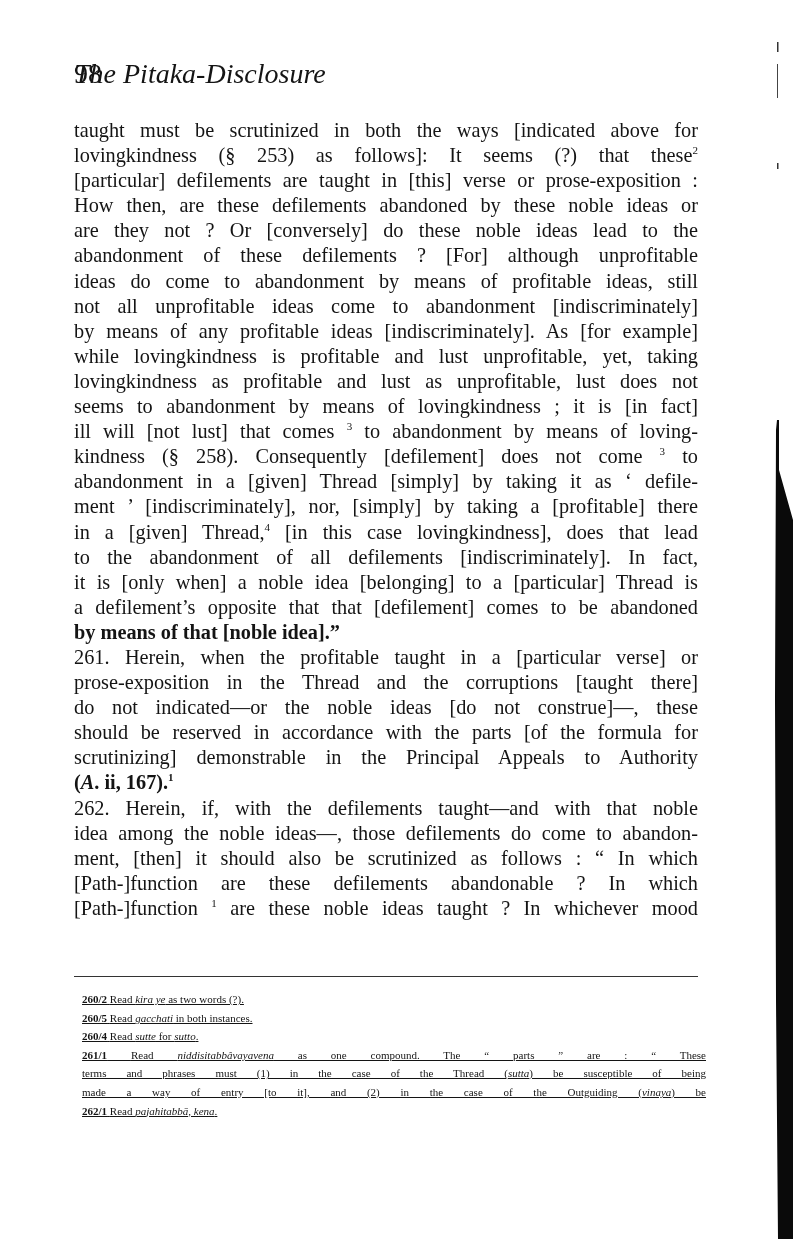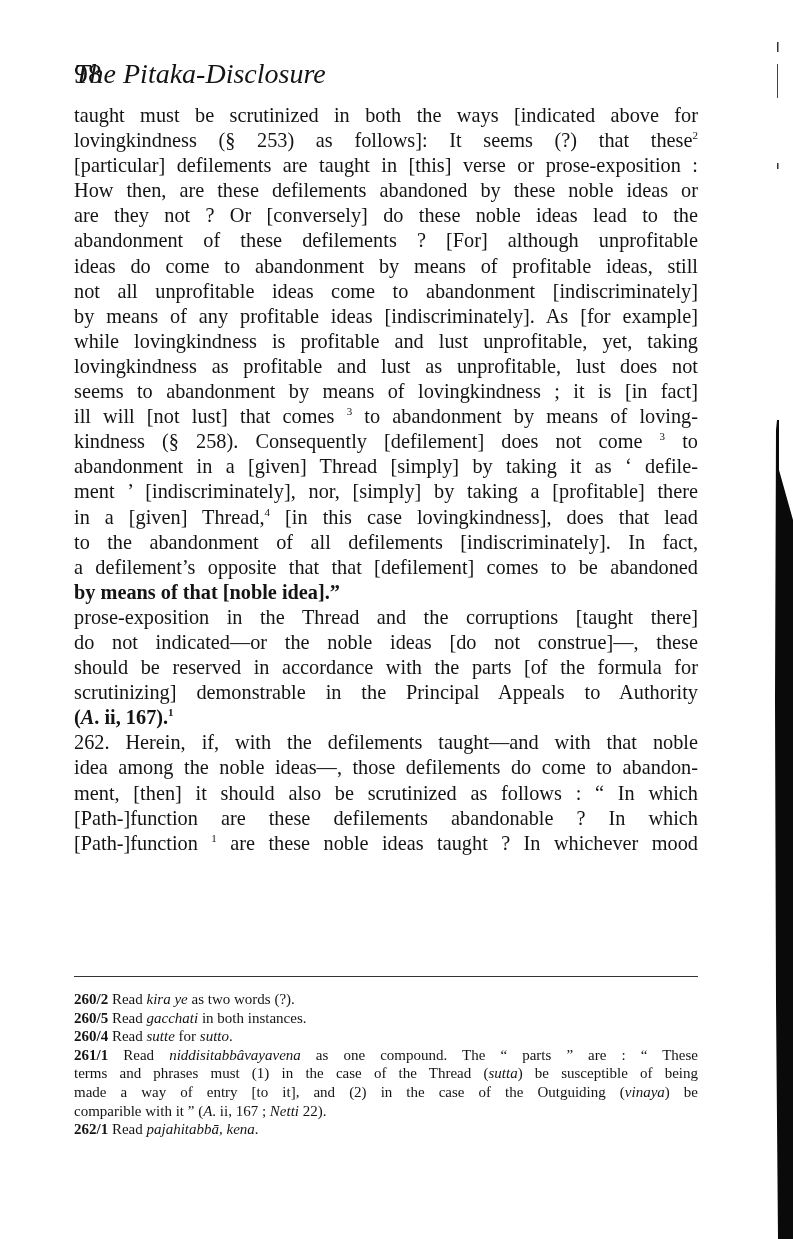--- a/index.html
+++ b/index.html
@@ -4,26 +4,26 @@
 <style>
   html, body { margin: 0; padding: 0; }
   body {
     width: 793px; height: 1239px; background: #ffffff; position: relative; overflow: hidden;
     font-family: "Liberation Serif", "DejaVu Serif", serif; color: #141414;
   }
   .page { position: absolute; left: 74px; top: 0; width: 624px; }
   .running-head { position: absolute; top: 58px; left: 0; width: 624px; height: 30px; font-size: 28px; }
   .folio { position: absolute; left: 0; top: 0; }
   .title { position: absolute; left: 0; width: 624px; text-align: left; font-style: italic; top: 0; }
-  .body { position: absolute; top: 103px; left: 0; width: 624px; font-size: 20.3px; line-height: 25.1px; }
+  .body { position: absolute; top: 118px; left: 0; width: 624px; font-size: 20.3px; line-height: 25.1px; }
   .line { display: block; text-align: justify; text-align-last: justify; white-space: nowrap; height: 25.1px; }
   .line.last { text-align-last: left; font-weight: bold; }
   sup { font-size: 11px; line-height: 0; vertical-align: 8px; }
   .rule { position: absolute; top: 976px; left: 0; width: 624px; height: 0; border-top: 1px solid #333; }
-  .notes { position: absolute; top: 990px; left: 0; width: 624px; font-size: 15px; line-height: 18.6px; }
+  .notes { position: absolute; top: 990px; left: 8px; width: 624px; font-size: 11px; line-height: 18.6px; text-decoration: underline; }
   .note-line { display: block; white-space: nowrap; height: 18.6px; text-align: justify; text-align-last: justify; }
   .note-line.last { text-align-last: left; }
   .nref { font-weight: bold; }
   .it { font-style: italic; }
   .scan-edge { position: absolute; right: 0; top: 0; width: 30px; height: 1239px; }
 </style>
 </head>
 <body>
 
 <div class="page">
@@ -44,22 +44,24 @@
     <span class="line">by means of any profitable ideas [indiscriminately]. As [for example]</span>
     <span class="line">while lovingkindness is profitable and lust unprofitable, yet, taking</span>
     <span class="line">lovingkindness as profitable and lust as unprofitable, lust does not</span>
     <span class="line">seems to abandonment by means of lovingkindness ; it is [in fact]</span>
     <span class="line"><span>ill will [not lust] that comes</span> <sup>3</sup><span> to abandonment by means of loving-</span></span>
     <span class="line"><span>kindness (§ 258). Consequently [defilement] does not come</span> <sup>3</sup><span> to</span></span>
     <span class="line">abandonment in a [given] Thread [simply] by taking it as ‘ defile-</span>
     <span class="line">ment ’ [indiscriminately], nor, [simply] by taking a [profitable] there</span>
     <span class="line"><span>in a [given] Thread,</span><sup>4</sup><span> [in this case lovingkindness], does that lead</span></span>
     <span class="line">to the abandonment of all defilements [indiscriminately]. In fact,</span>
+    <span class="line">it is [only when] a noble idea [belonging] to a [particular] Thread is</span>
     <span class="line">a defilement’s opposite that that [defilement] comes to be abandoned</span>
     <span class="line last">by means of that [noble idea].”</span>
+    <span class="line">261. Herein, when the profitable taught in a [particular verse] or</span>
     <span class="line">prose-exposition in the Thread and the corruptions [taught there]</span>
     <span class="line">do not indicated—or the noble ideas [do not construe]—, these</span>
     <span class="line">should be reserved in accordance with the parts [of the formula for</span>
     <span class="line">scrutinizing] demonstrable in the Principal Appeals to Authority</span>
     <span class="line last">(<span class="it">A</span><span>. ii, 167).</span><sup>1</sup></span>
     <span class="line">262. Herein, if, with the defilements taught—and with that noble</span>
     <span class="line">idea among the noble ideas—, those defilements do come to abandon-</span>
     <span class="line">ment, [then] it should also be scrutinized as follows : “ In which</span>
     <span class="line">[Path-]function are these defilements abandonable ? In which</span>
     <span class="line"><span>[Path-]function</span> <sup>1</sup><span> are these noble ideas taught ? In whichever mood</span></span>
@@ -67,21 +69,20 @@
 
   <div class="rule"></div>
 
   <div class="notes">
     <span class="note-line last"><span class="nref">260/2</span> <span>Read </span><span class="it">kira ye</span><span> as two words (?).</span></span>
     <span class="note-line last"><span class="nref">260/5</span> <span>Read </span><span class="it">gacchati</span><span> in both instances.</span></span>
     <span class="note-line last"><span class="nref">260/4</span> <span>Read </span><span class="it">sutte</span><span> for </span><span class="it">sutto</span><span>.</span></span>
     <span class="note-line"><span class="nref">261/1</span> <span>Read </span><span class="it">niddisitabbâvayavena</span><span> as one compound. The “ parts ” are : “ These</span></span>
     <span class="note-line"><span>terms and phrases must (1) in the case of the Thread (</span><span class="it">sutta</span><span>) be susceptible of being</span></span>
     <span class="note-line"><span>made a way of entry [to it], and (2) in the case of the Outguiding (</span><span class="it">vinaya</span><span>) be</span></span>
-    <span class="note-line last"><span>comparible with it ” (</span><span class="it">A</span><span>. ii, 167 ; </span><span class="it">Netti</span><span> 22).</span></span>
     <span class="note-line last"><span class="nref">262/1</span> <span>Read </span><span class="it">pajahitabbā, kena</span><span>.</span></span>
   </div>
 </div>
 
 <div class="scan-edge">
   <svg width="30" height="1239" viewBox="0 0 30 1239">
     <rect x="14" y="42" width="1.5" height="10" fill="#333"></rect>
     <rect x="14" y="64" width="1" height="34" fill="#444"></rect>
     <rect x="14" y="163" width="1.5" height="6" fill="#333"></rect>
     <polygon points="14,420 16,420 16,470 30,520 30,1239 15,1239 13,1000 12,700 13,430" fill="#0a0a0a"></polygon>

